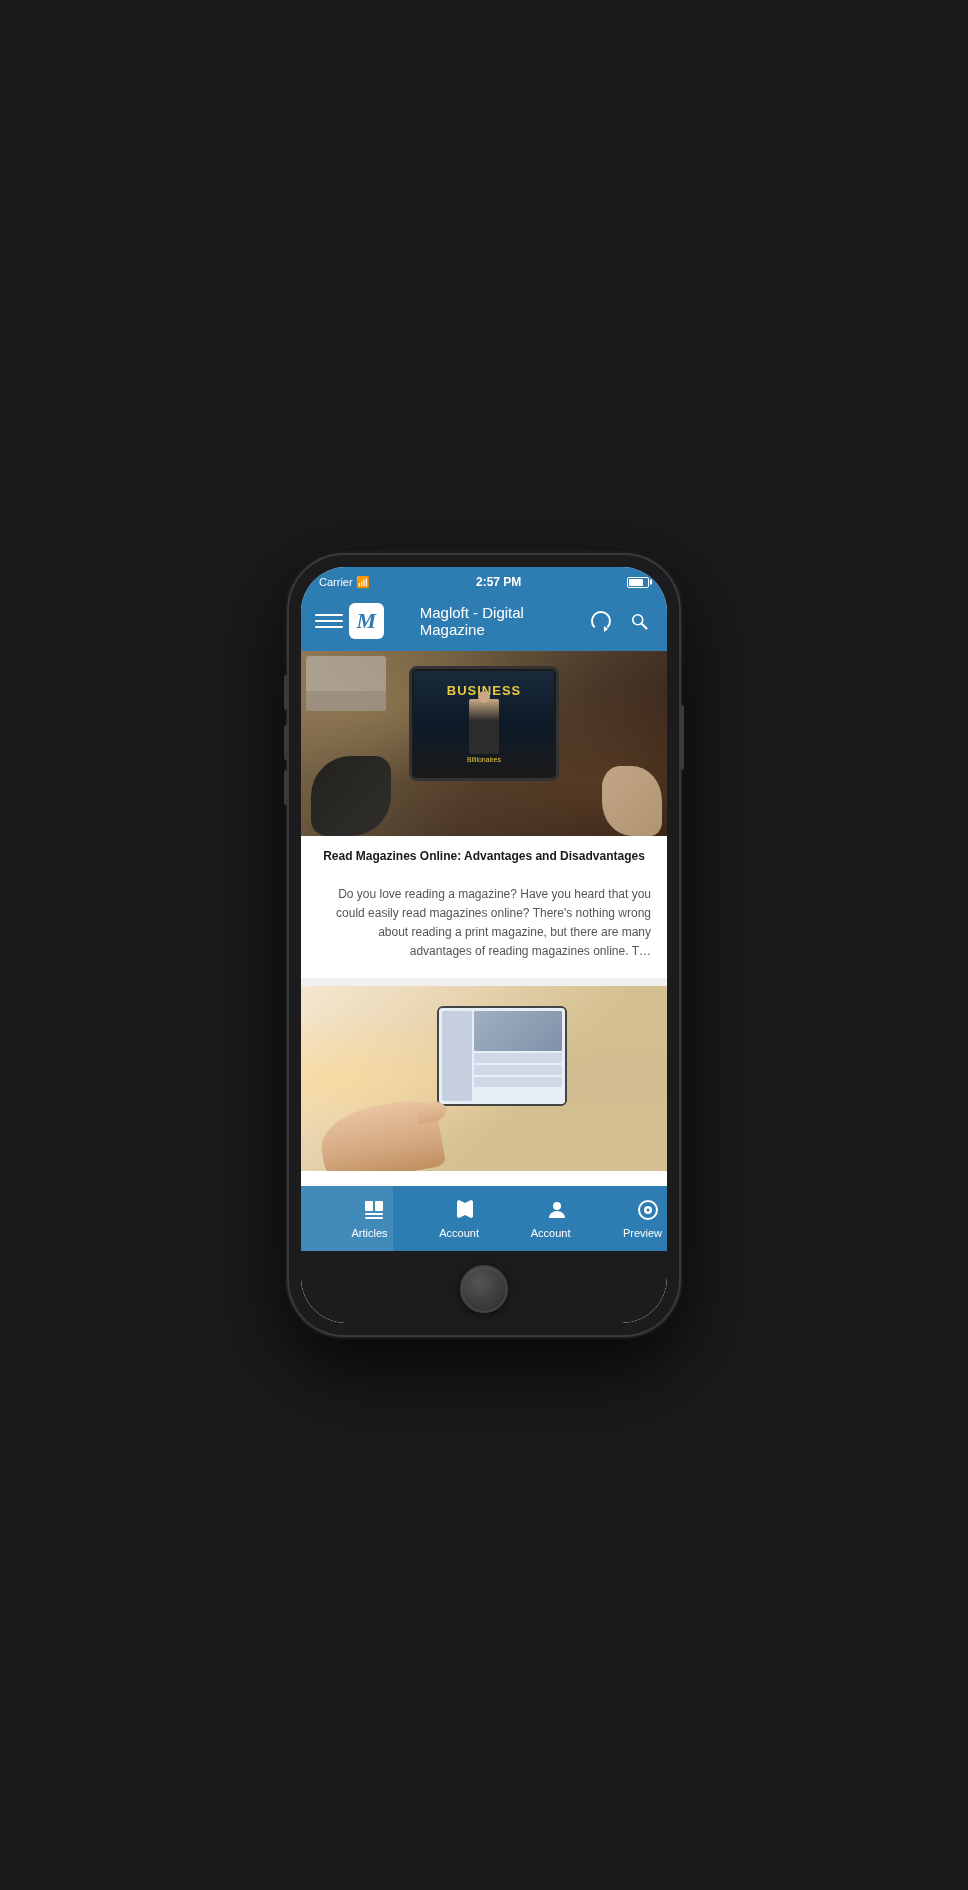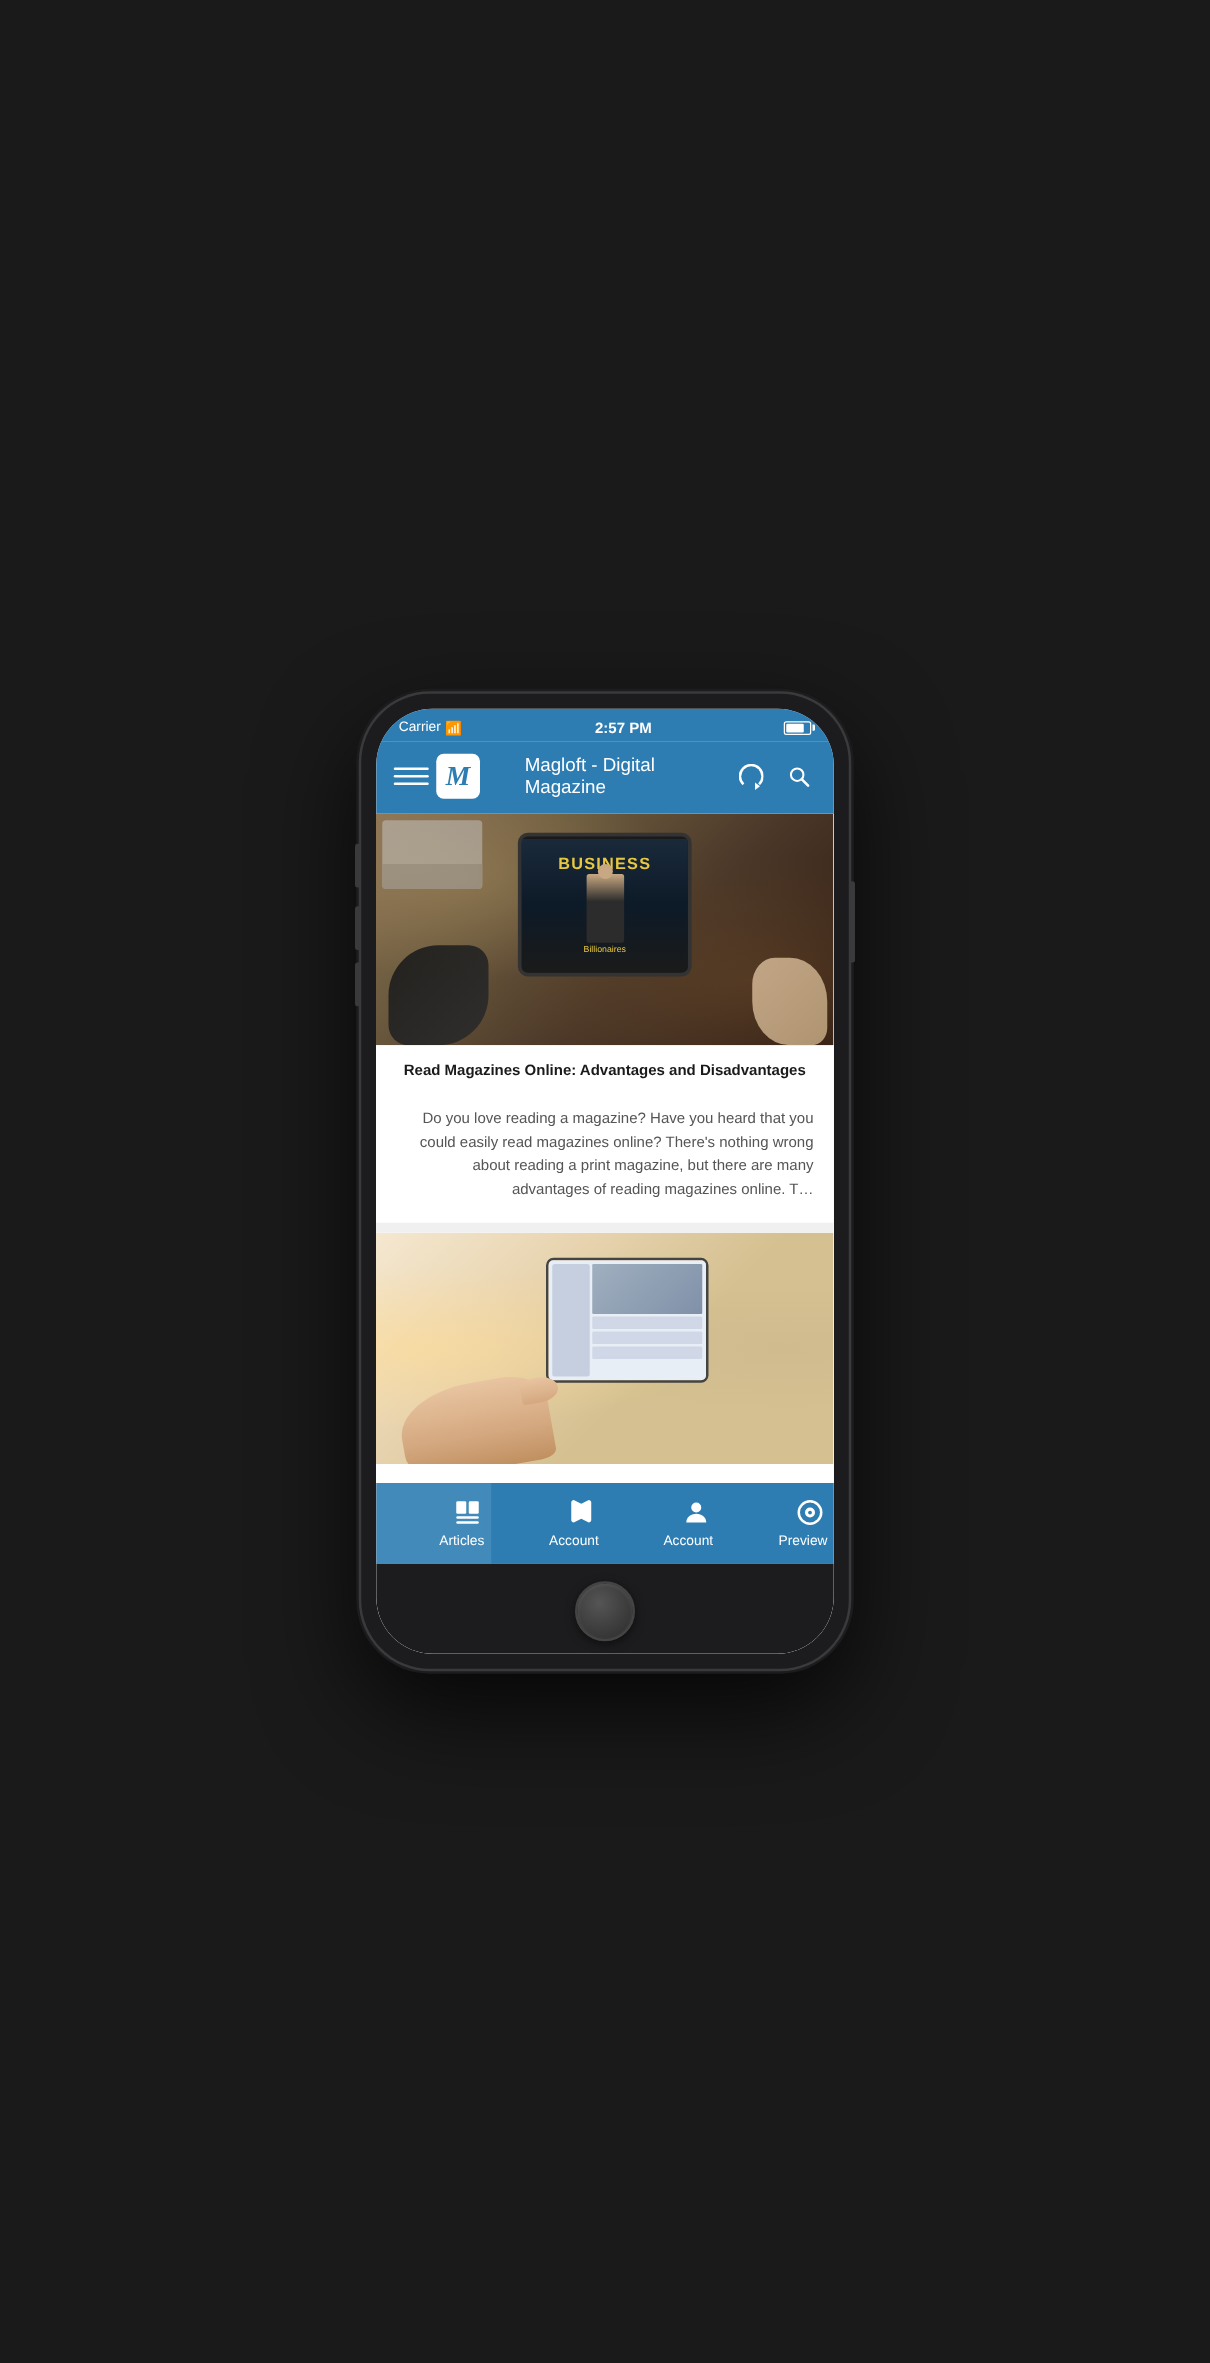--- a/index.html
+++ b/index.html
@@ -220,21 +220,21 @@
         radial-gradient(ellipse at 20% 30%, rgba(180,150,100,0.4) 0%, transparent 40%),
         radial-gradient(ellipse at 80% 70%, rgba(100,70,40,0.6) 0%, transparent 50%);
     }
 
     
     .tablet-shape {
       position: absolute;
       top: 15px;
       left: 50%;
       transform: translateX(-50%);
-      width: 139px;
+      width: 150px;
       height: 115px;
       background: #1a1a1a;
       border-radius: 8px;
       border: 3px solid #333;
       display: flex;
       align-items: center;
       justify-content: center;
       overflow: hidden;
     }
     .tablet-screen {

